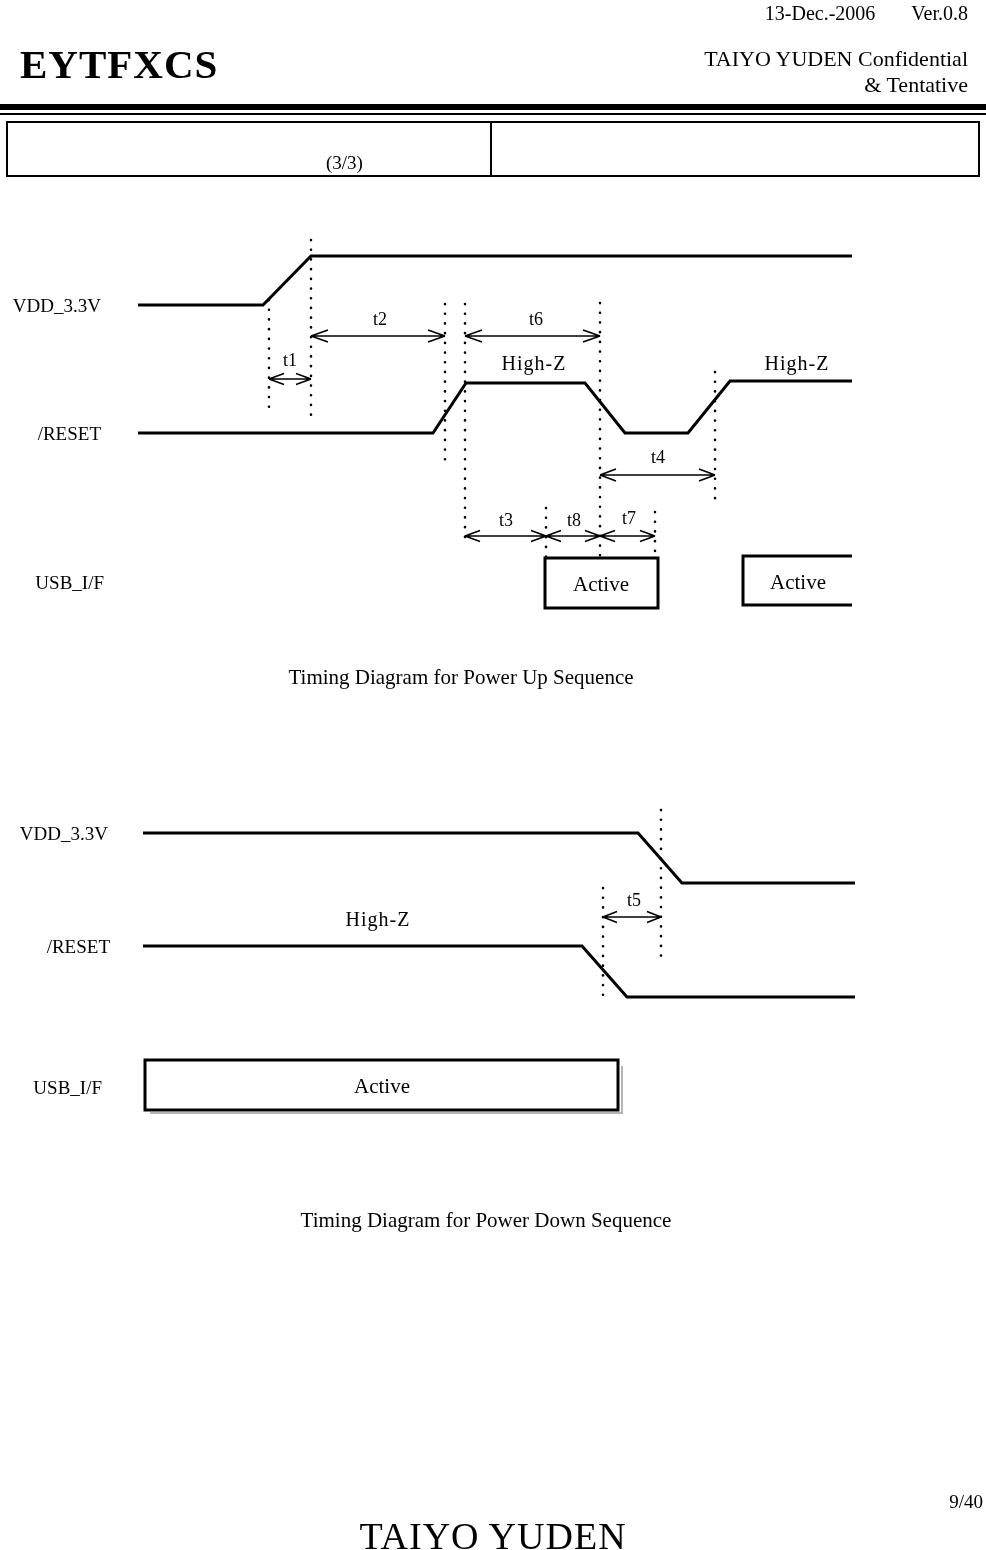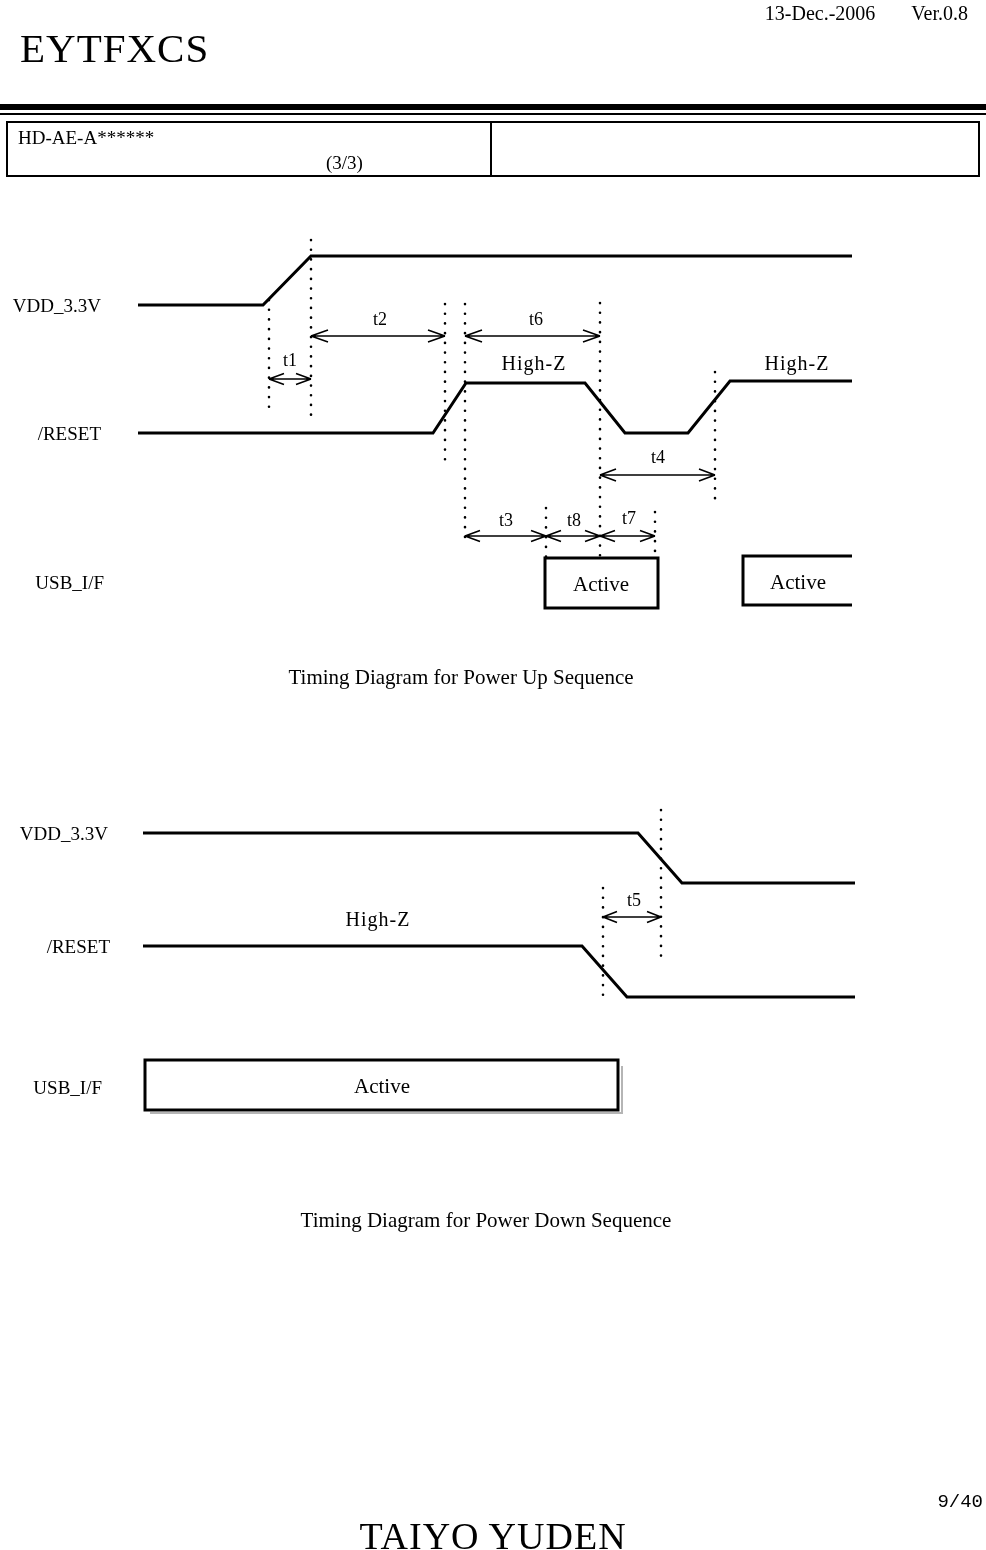--- a/index.html
+++ b/index.html
@@ -6,21 +6,21 @@
   html,body { background:#ffffff; }
   .page {
     position:relative; width:986px; height:1550px; margin:0 auto;
     background:#ffffff; color:#000; overflow:hidden;
     font-family:"Liberation Serif", serif;
     border-radius:27px;
   }
   
   .date-line { position:absolute; top:2px; right:18px; font-size:20px; white-space:nowrap; }
   .date-line .ver { margin-left:36px; }
-  .product-code { position:absolute; top:24px; left:20px; font-size:41px; font-weight:normal; letter-spacing:1px;text-align:right; }
+  .product-code { position:absolute; top:40px; left:20px; font-size:41px; font-weight:bold; letter-spacing:1px;text-align:right; }
   .confidential { position:absolute; top:46px; right:18px; font-size:22px; line-height:26px; text-align:right; }
   .rule-thick { position:absolute; top:104px; left:0; width:986px; height:6px; background:#000; }
   .rule-thin  { position:absolute; top:113px; left:0; width:986px; height:2px; background:#000; }
   
   .control-table { position:absolute; top:121px; left:6px; width:974px; height:56px;
     border:2px solid #000; display:flex; font-size:19px; line-height:25px; }
   .ct-cell { padding:2px 10px; }
   .ct-left  { width:484px; border-right:2px solid #000; position:relative; }
   .ct-right { flex:1; }
   .fraction { position:absolute; left:318px; top:27px; }
@@ -34,38 +34,41 @@
   .hz-label     { font-size:20px; text-anchor:middle; letter-spacing:1px; }
   .active-label { font-size:21px; text-anchor:middle; }
   .caption      { font-size:21px; text-anchor:middle; }
   .sig  { fill:none; stroke:#000; stroke-width:3; stroke-linejoin:miter; }
   .dot  { fill:none; stroke:#000; stroke-width:2.6; stroke-dasharray:0.1 9.6; stroke-linecap:round; }
   .arr  { fill:none; stroke:#000; stroke-width:1.6; }
   .box      { fill:#fff; stroke:#000; stroke-width:3; }
   .box-open { fill:none; stroke:#000; stroke-width:3; }
   .shadow   { fill:none; stroke:#b5b5b5; stroke-width:2; }
   
-  .page-number { position:absolute; top:1491px; right:3px; font-size:19px;font-family:Liberation Mono, monospace; }
+  .page-number { position:absolute; top:1491px; right:3px; font-size:19px; }
   .brand { position:absolute; top:1514px; left:0; width:986px; text-align:center; font-size:38px; letter-spacing:1px; }
 </style>
 </head>
 <body>
 
 <div class="page">
 
   <div class="date-line">
     <span>13-Dec.-2006</span><span class="ver">Ver.0.8</span>
   </div>
   <div class="product-code">EYTFXCS</div>
+  <div class="confidential">
+    <div>TAIYO YUDEN Confidential</div>
+    <div>&amp; Tentative</div>
+  </div>
   <div class="rule-thick"></div>
   <div class="rule-thin"></div>
 
   <div class="control-table">
     <div class="ct-cell ct-left">
-      <div>HD-AE-A******</div>
       <span class="fraction">(3/3)</span>
     </div>
   </div>
 
   <svg id="diagram-up" class="diagram" viewBox="0 210 986 490">
 
     <text class="sig-label" x="101" y="312">VDD_3.3V</text>
     <text class="sig-label" x="101" y="440">/RESET</text>
     <text class="sig-label" x="104" y="589">USB_I/F</text>
 

